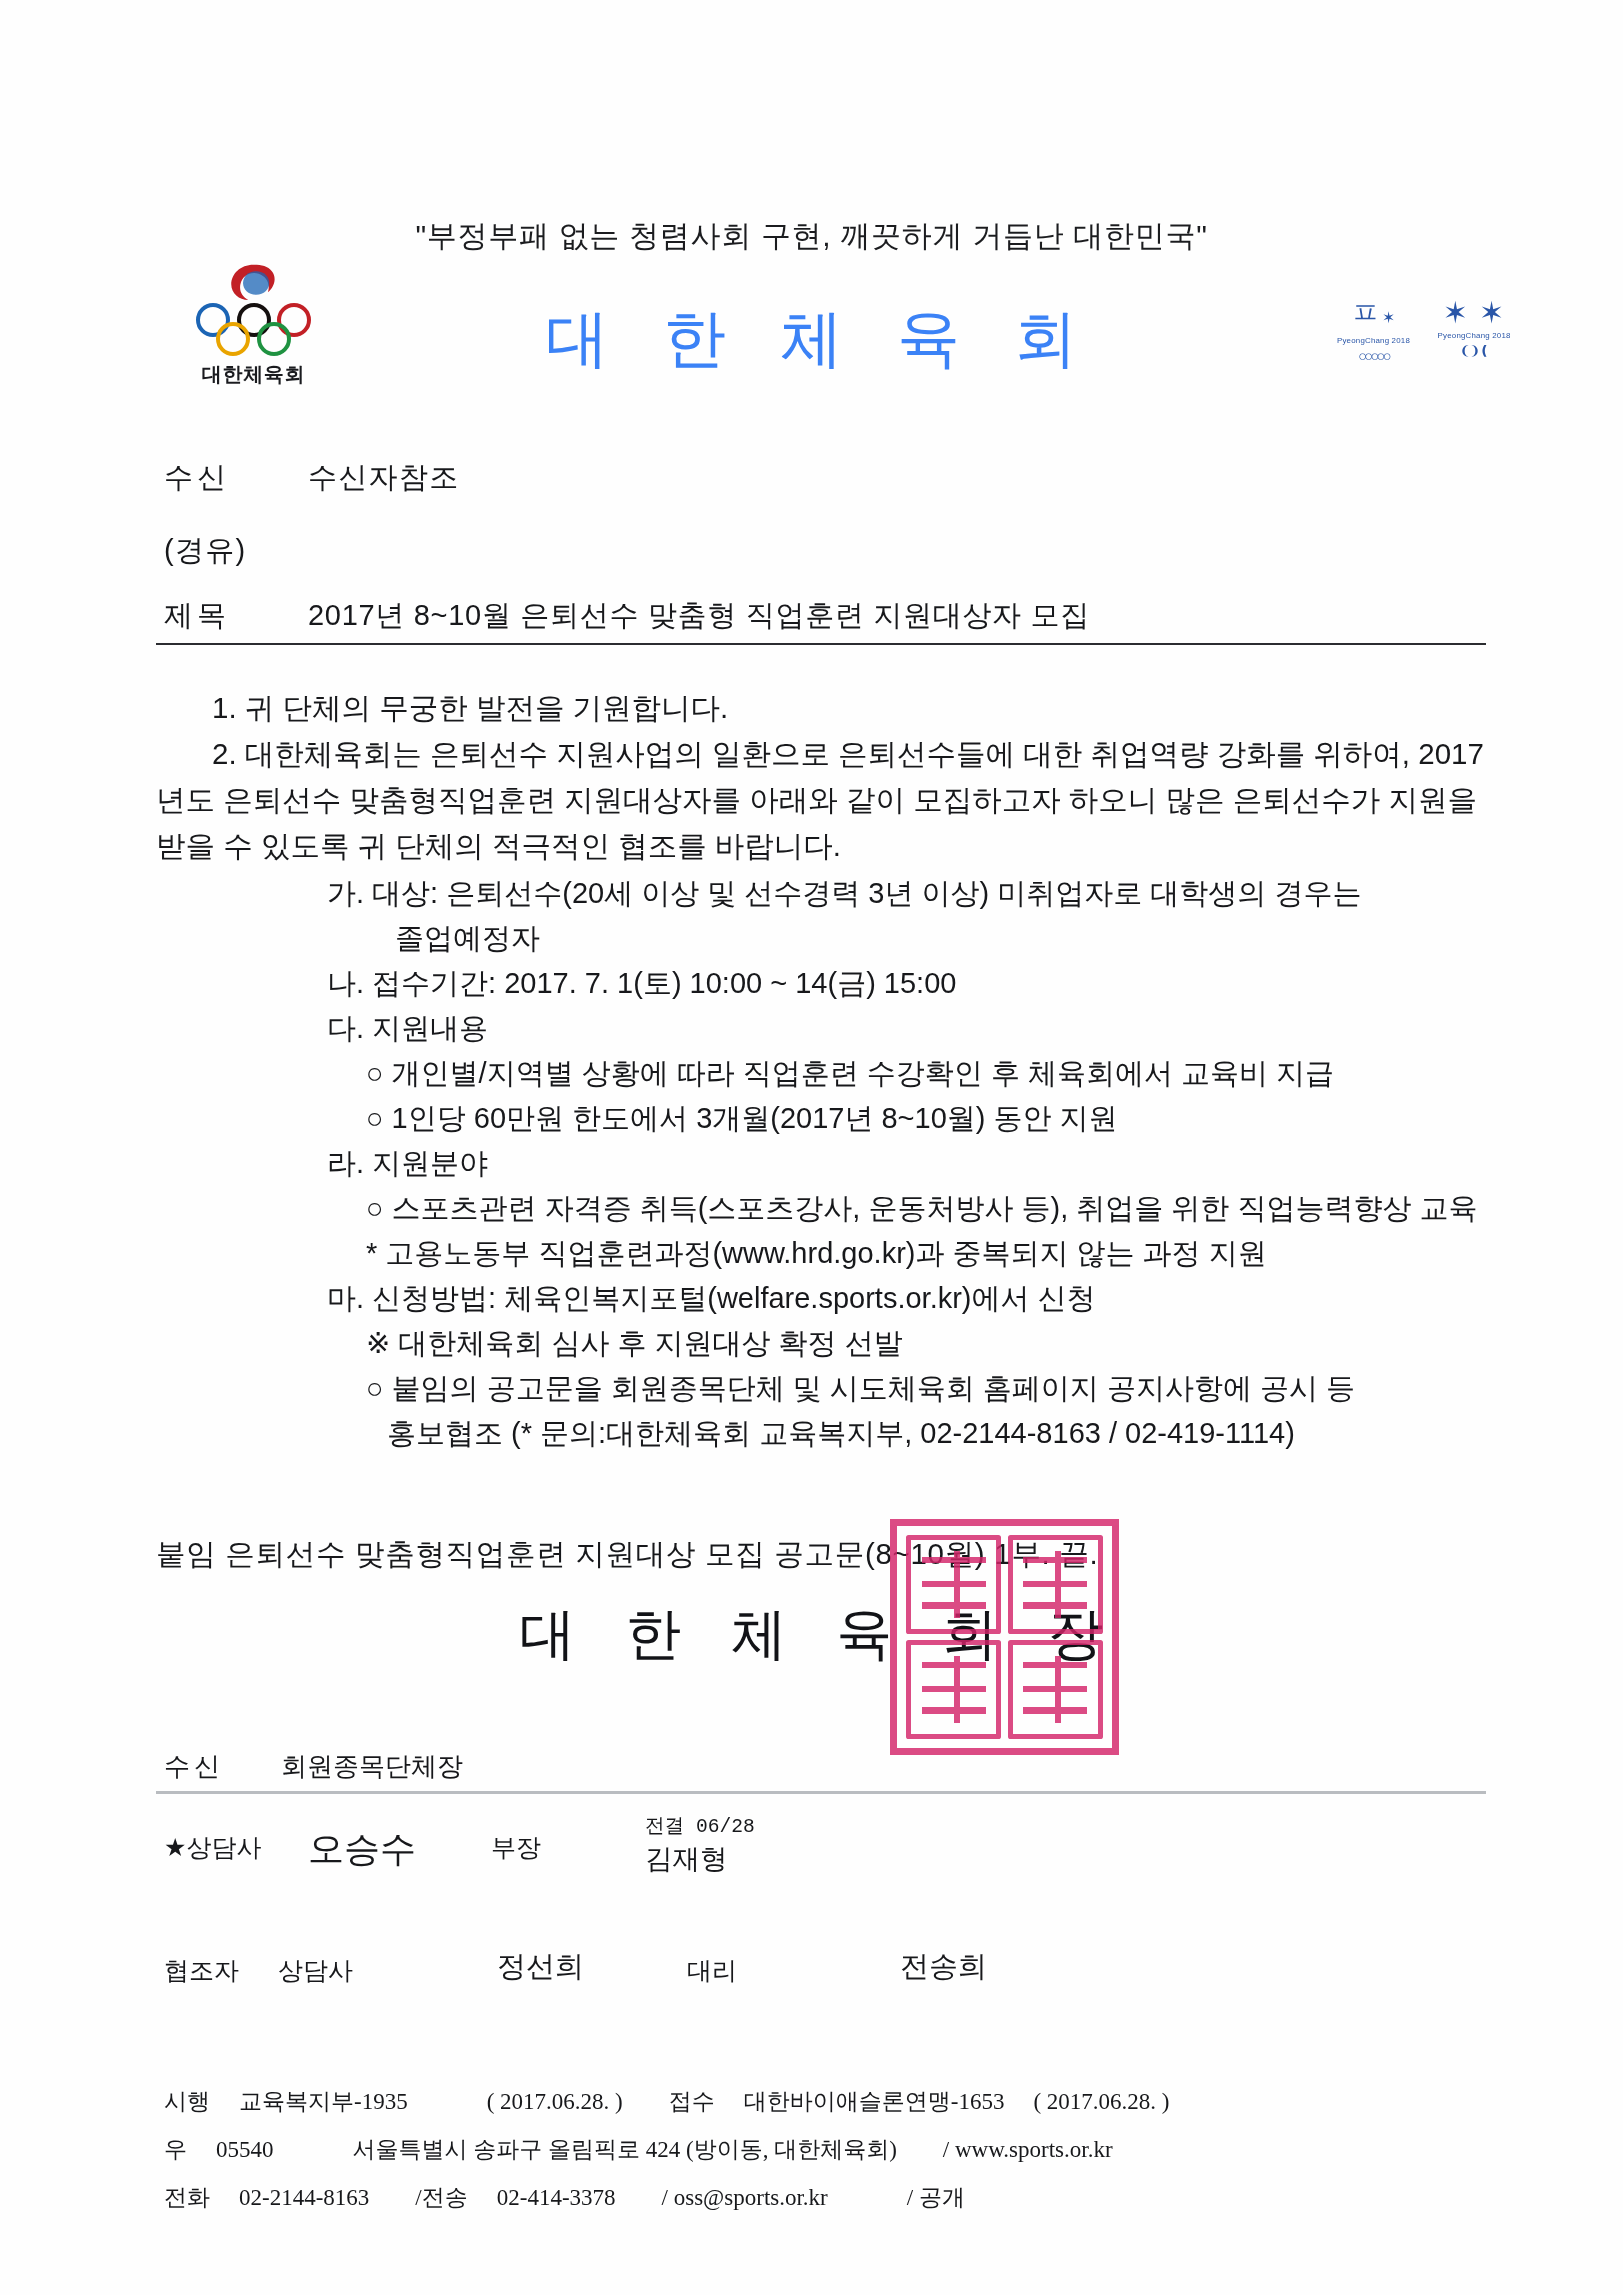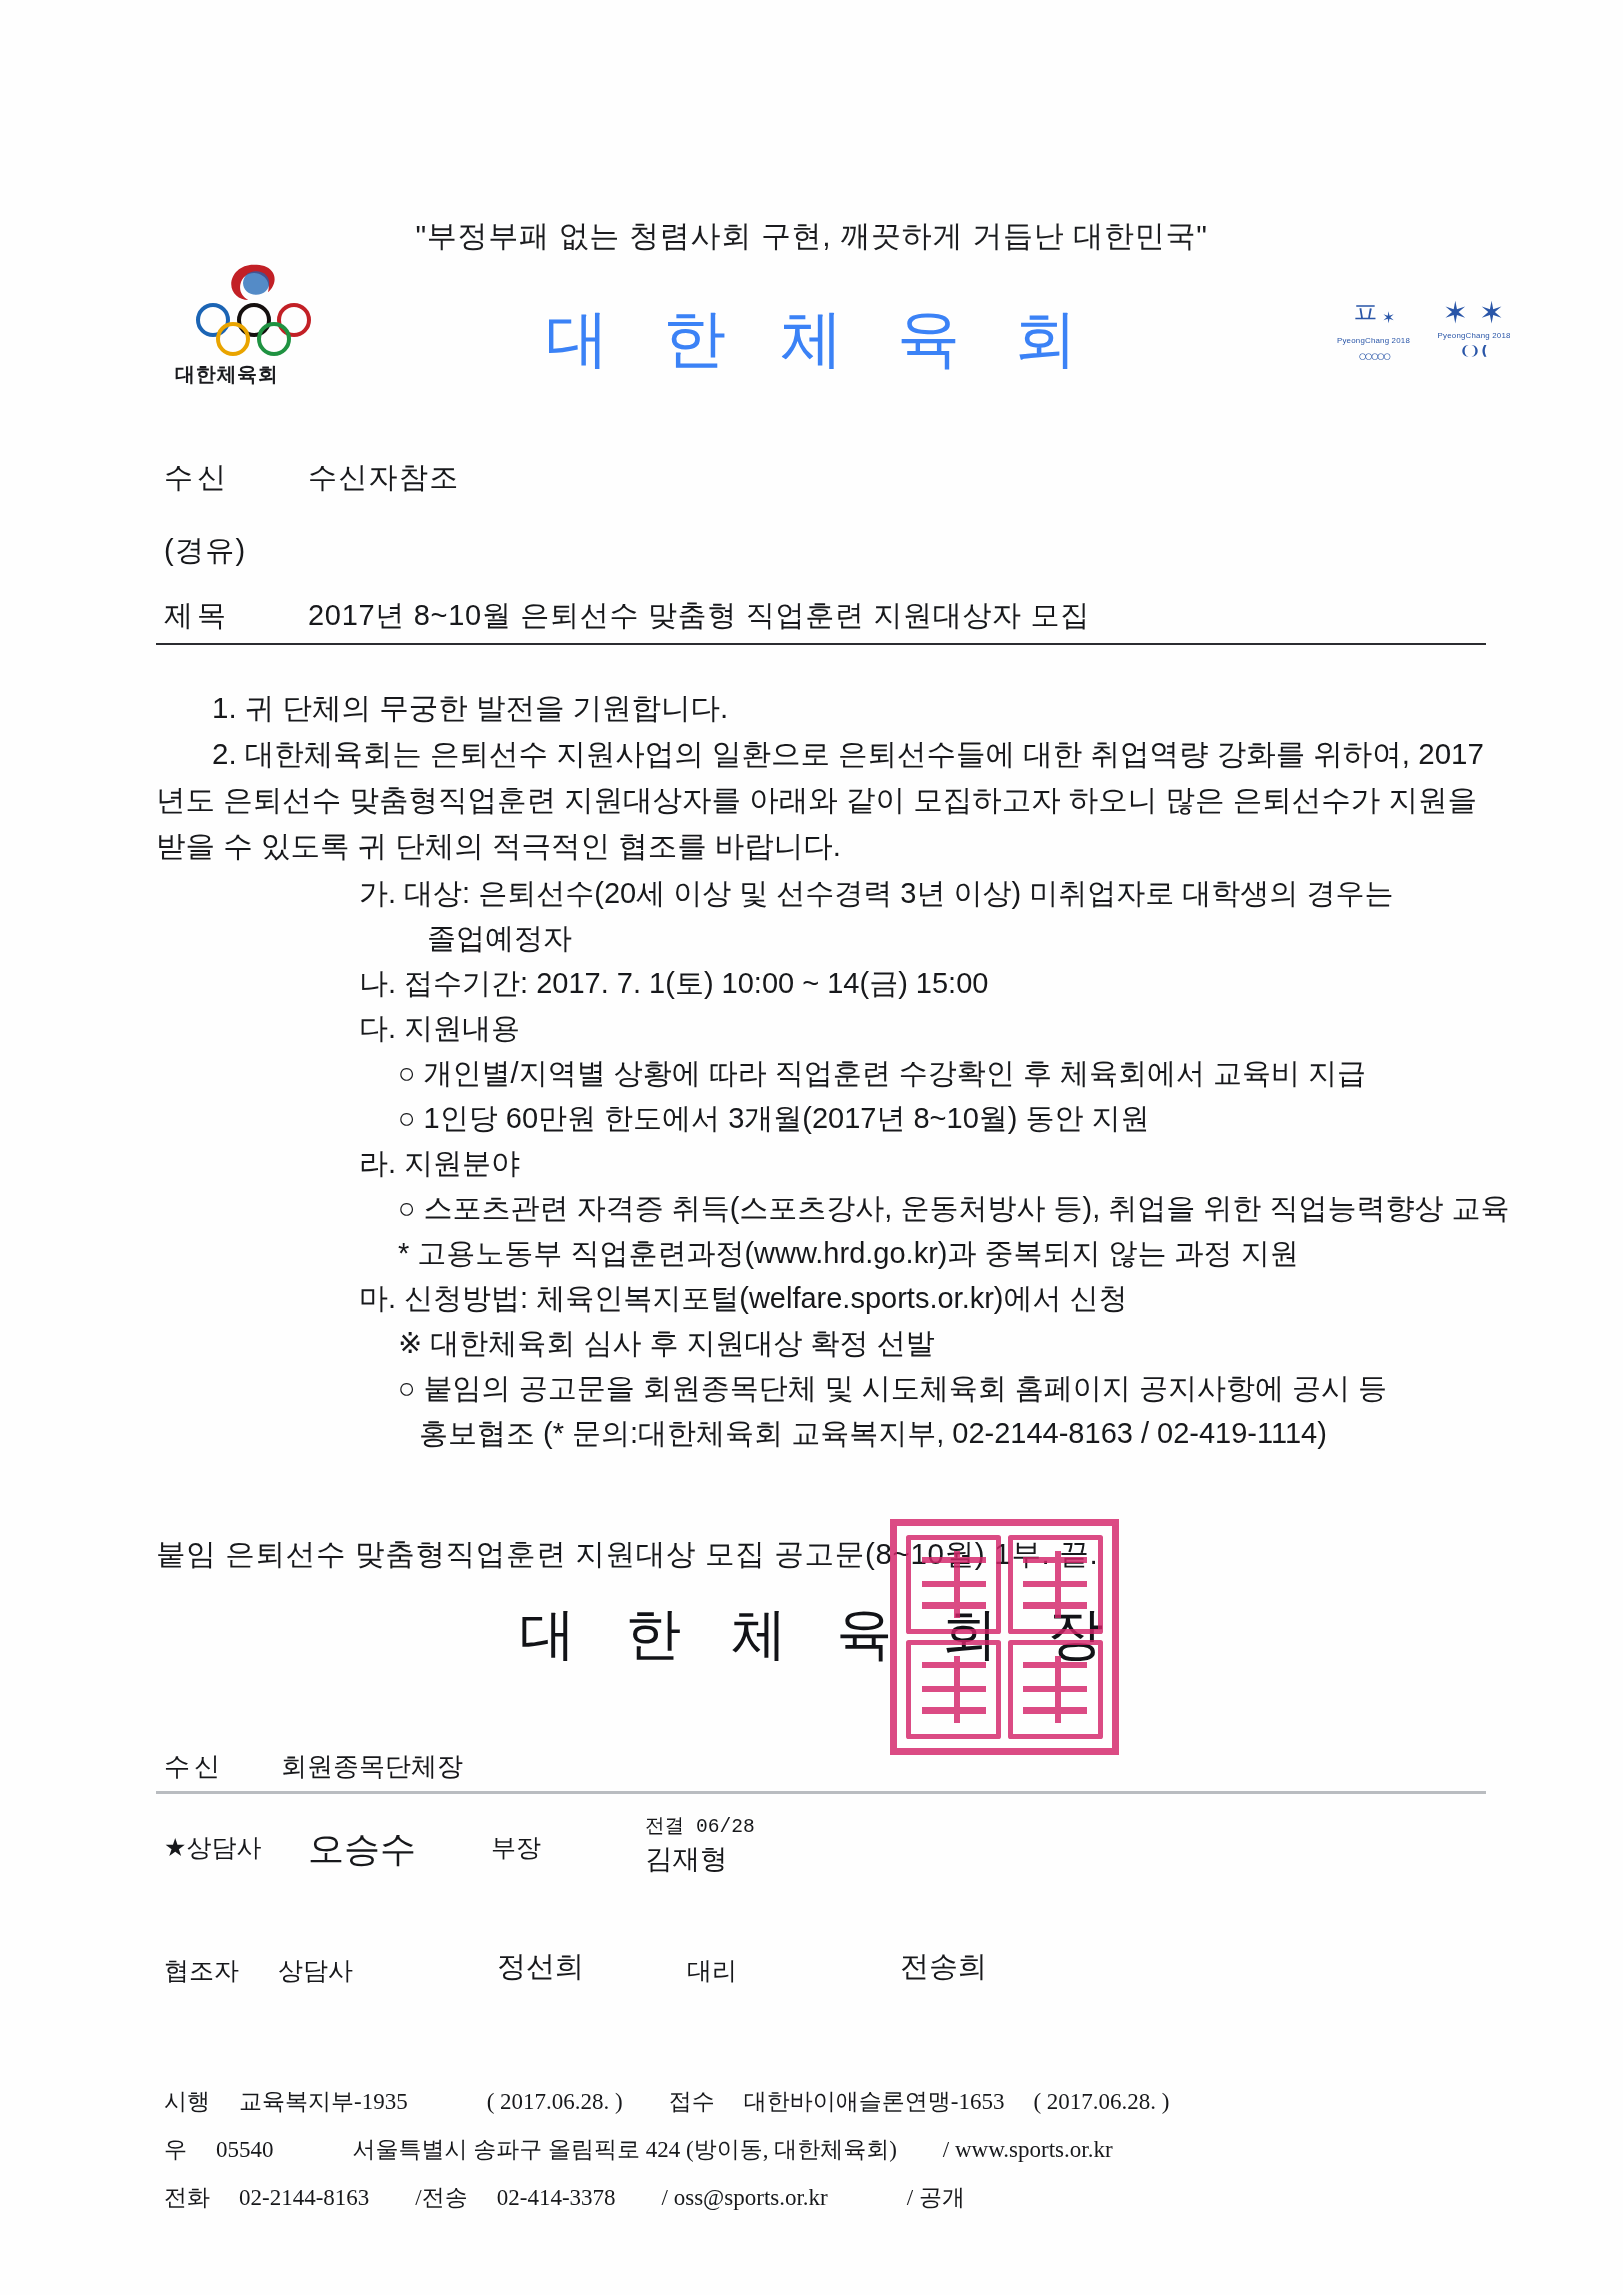--- a/index.html
+++ b/index.html
@@ -43,20 +43,21 @@
     text-indent: 18.3px;
     color: #3b82f6;
   }
 
   .logo-left {
     position: absolute;
     top: 262px;
     left: 175px;
     width: 157px;
     height: 131px;
+    text-align: center;
   }
   .logo-left .rings-wrap { position: relative; width: 157px; height: 98px; }
   .logo-left .swirl {
     position: absolute;
     left: 51px; top: 0;
     width: 55px; height: 42px;
   }
   .logo-left .ring {
     position: absolute;
     width: 34px; height: 34px;
@@ -153,21 +154,21 @@
 
   .list-block {
     position: absolute;
     top: 871px;
     left: 327px;
     width: 1172px;
     font-size: 29px;
     line-height: 45px;
     color: #17181b;
   }
-  .li { white-space: nowrap; margin-left: 32px; }
+  .li { white-space: nowrap; }
   .ind1 { padding-left: 0; }
   .ind2 { padding-left: 39px; }
   .ind3 { padding-left: 60px; }
   .cont { padding-left: 68px; }
 
   
   .attach {
     position: absolute;
     top: 1535px;
     left: 156px;

